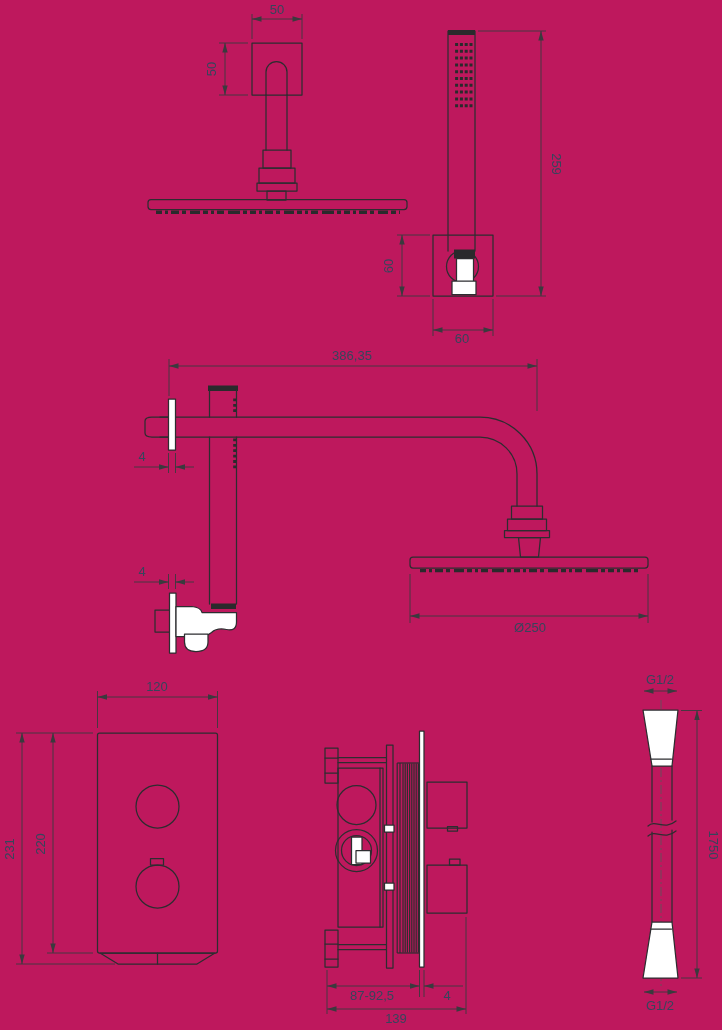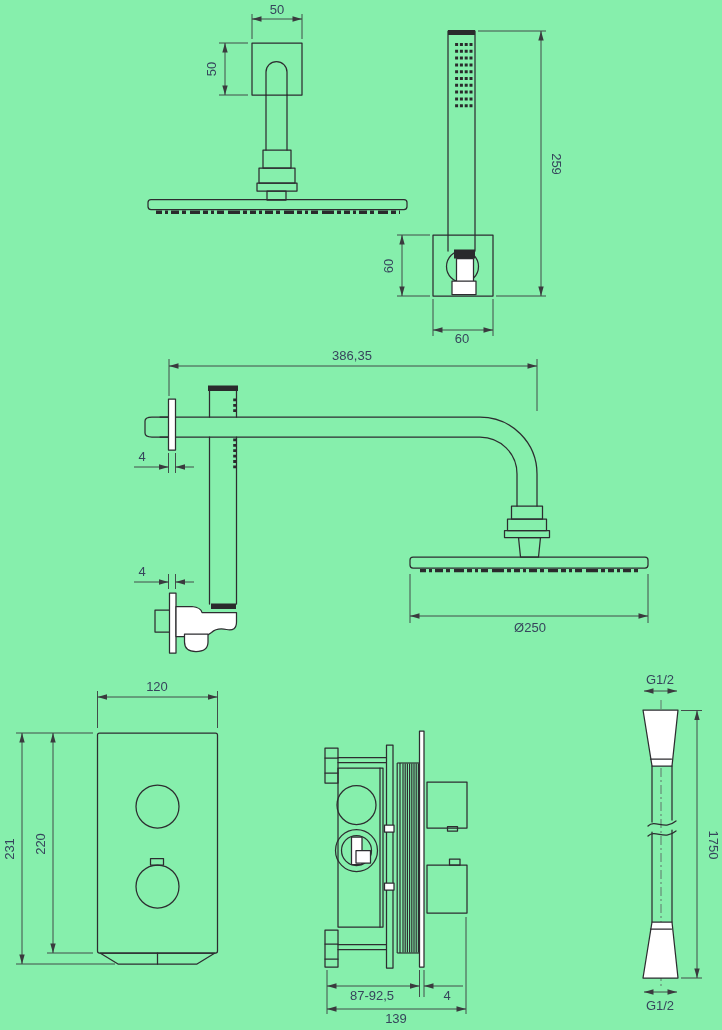--- a/index.html
+++ b/index.html
@@ -1,16 +1,16 @@
 <!DOCTYPE html>
 <html><head>
 <meta charset="utf-8">
 <style>
   html,body{margin:0;padding:0;background:#ffffff;}
-  #stage{position:relative;width:722px;height:1030px;background:#86efac;overflow:hidden;
+  #stage{position:relative;width:722px;height:1030px;background:#be185d;overflow:hidden;
          font-family:"Liberation Sans", sans-serif;}
   svg{position:absolute;left:0;top:0;}
   .part{fill:none;stroke:#2d2d30;stroke-width:1.25;stroke-linejoin:round;stroke-linecap:round;}
   .partw{fill:#ffffff;stroke:#2d2d30;stroke-width:1.25;stroke-linejoin:round;}
   .dark{fill:#2a2a2c;stroke:none;}
   .dim{fill:none;stroke:#3a3a3e;stroke-width:0.9;}
   .dots{fill:none;stroke:#2a2a2c;}
   .ah{fill:#3a3a3e;stroke:none;}
   .cl{fill:none;stroke:#55585c;stroke-width:0.8;stroke-dasharray:9 3 2 3;}
   text.dtxt{font-size:13px;fill:#36455c;text-anchor:middle;}

